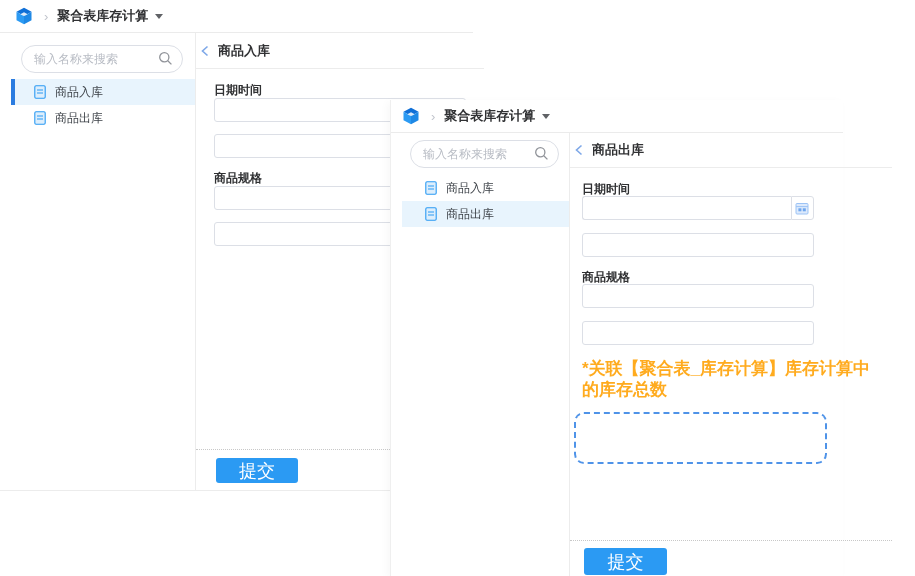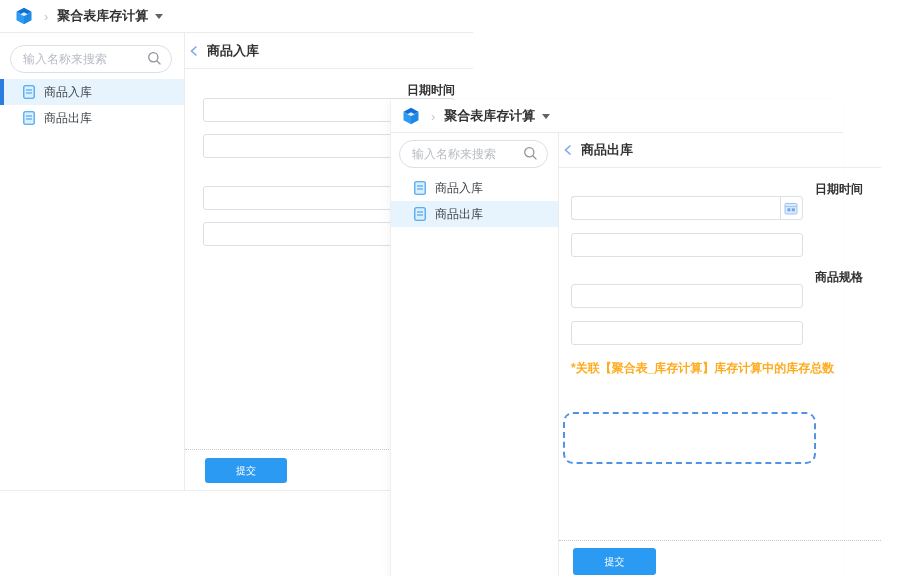--- a/index.html
+++ b/index.html
@@ -17,21 +17,21 @@
 
   .topbar { height: 33px; display: flex; align-items: center; border-bottom: 1px solid #ebebeb; padding-left: 14px; }
   .window.front .topbar { padding-left: 10px; }
   .logo { width: 20px; height: 20px; display: inline-flex; }
   .crumb-sep { color: #c0c4cc; font-size: 13px; margin: 0 9px 0 10px; }
   .crumb-title { font-size: 13px; font-weight: 700; color: #303133; }
   .caret-down { display: inline-block; width: 0; height: 0; margin-left: 7px;
     border-left: 4px solid transparent; border-right: 4px solid transparent;
     border-top: 5px solid #606266; }
 
-  .body { display: flex; height: calc(100% - 33px); }
+  .body { display: flex; height: calc(100% - 33px); padding-left: 11px; }
   .sidebar { width: 185px; border-right: 1px solid #ececec; padding-top: 12px; flex: none; }
   .window.front .sidebar { width: 168px; padding-top: 7px; }
   .search-wrap { position: relative; margin: 0 12px 6px 10px; }
   .window.front .search-wrap { margin: 0 10px 7px 8px; }
   .search-input { width: 100%; height: 28px; border: 1px solid #dcdfe6; border-radius: 14px;
     padding: 0 30px 0 12px; font-size: 12px; color: #303133; outline: none; font-family: inherit; }
   .search-input::placeholder { color: #b8bcc4; }
   .search-icon { position: absolute; right: 10px; top: 6px; }
   .side-item { position: relative; height: 26px; display: flex; align-items: center; padding-left: 23px; cursor: pointer; color: #3a3f45; }
   .side-item .doc-icon { margin-right: 9px; display: inline-flex; }
@@ -41,40 +41,40 @@
   .panel { flex: 1; position: relative; }
   .panel-header { height: 36px; display: flex; align-items: center; padding-left: 3px; border-bottom: 1px solid #ececec; }
   .window.front .panel-header { height: 35px; }
   .back-chevron { display: inline-flex; width: 14px; margin-right: 5px; }
   .panel-title { font-size: 13px; font-weight: 700; }
 
   .form { padding: 13px 18px 0 18px; }
   .window.front .form { padding: 14px 18px 0 12px; position: relative; }
   .field { margin-bottom: 12px; }
   .window.front .field { margin-bottom: 13px; }
-  .field-label { display: block; font-size: 12px; font-weight: 700; line-height: 16px; color: #303133; text-align: right; }
+  .field-label { display: block; font-size: 12px; font-weight: 700; line-height: 16px; color: #303133; }
   .window.front .field-label { line-height: 14px; }
   .text-input { display: block; width: 252px; height: 24px; border: 1px solid #dcdfe6; border-radius: 3px;
     padding: 0 6px; font-size: 12px; outline: none; font-family: inherit; background: #fff; }
   .window.front .text-input { width: 232px; }
   .input-group { display: flex; width: 232px; }
   .input-group .text-input { width: 206px; border-radius: 3px 0 0 3px; border-right: none; }
   .calendar-btn { width: 26px; height: 24px; border: 1px solid #dcdfe6; border-radius: 0 3px 3px 0;
     background: #fff; display: flex; align-items: center; justify-content: center; cursor: pointer; padding: 0; }
 
   .highlight-box { position: absolute; left: 4px; top: 244px; width: 253px; height: 52px;
     border: 2px dashed var(--annotation-dashed-blue); border-radius: 10px; pointer-events: none; }
-  .annotation-text { margin-top: 13px; width: 292px; font-size: 12px; line-height: 21px;
+  .annotation-text { margin-top: 13px; width: 292px; font-size: 17px; line-height: 21px;
     font-weight: 700; color: var(--annotation-orange); }
 
   .panel-footer { position: absolute; left: 0; right: 0; bottom: 0; border-top: 1px dotted #c8c8c8; }
   .window.back  .panel-footer { height: 41px; }
   .window.front .panel-footer { height: 36px; }
   .submit-btn { display: block; background: var(--accent); color: #fff; border: none; border-radius: 3px;
-    font-size: 10px; font-family: Liberation Serif, serif; cursor: pointer; }
+    font-size: 18px; font-family: Liberation Serif, serif; cursor: pointer; }
   .window.back  .submit-btn { width: 82px; height: 25px; margin: 8px 0 0 20px; }
   .window.front .submit-btn { width: 83px; height: 27px; margin: 7px 0 0 14px; }
 </style>
 </head>
 <body>
 
 <div class="canvas">
 
   <div class="window back">
     <div class="topbar">

